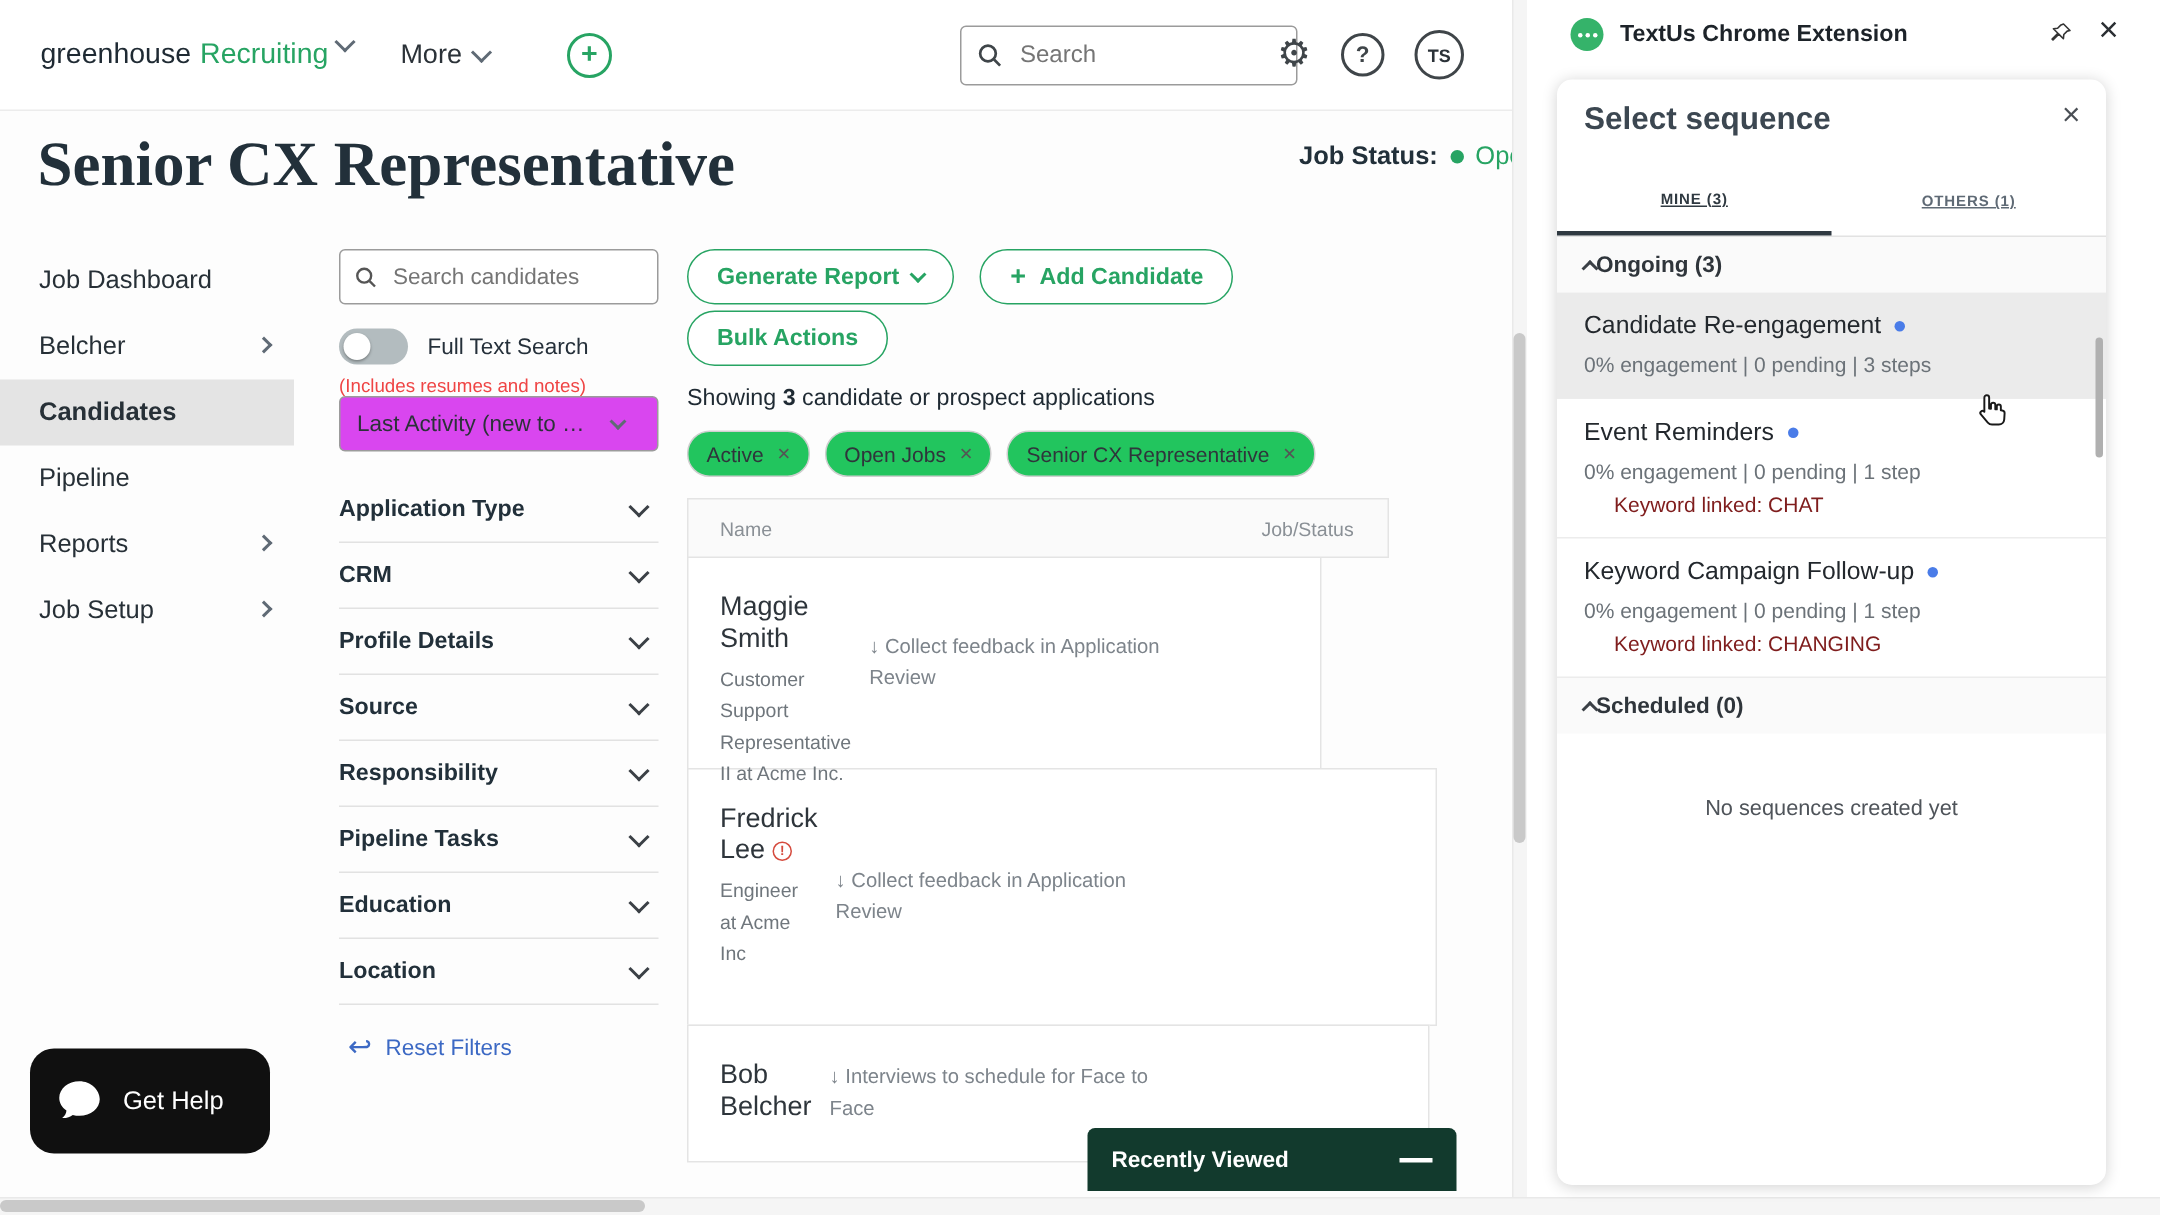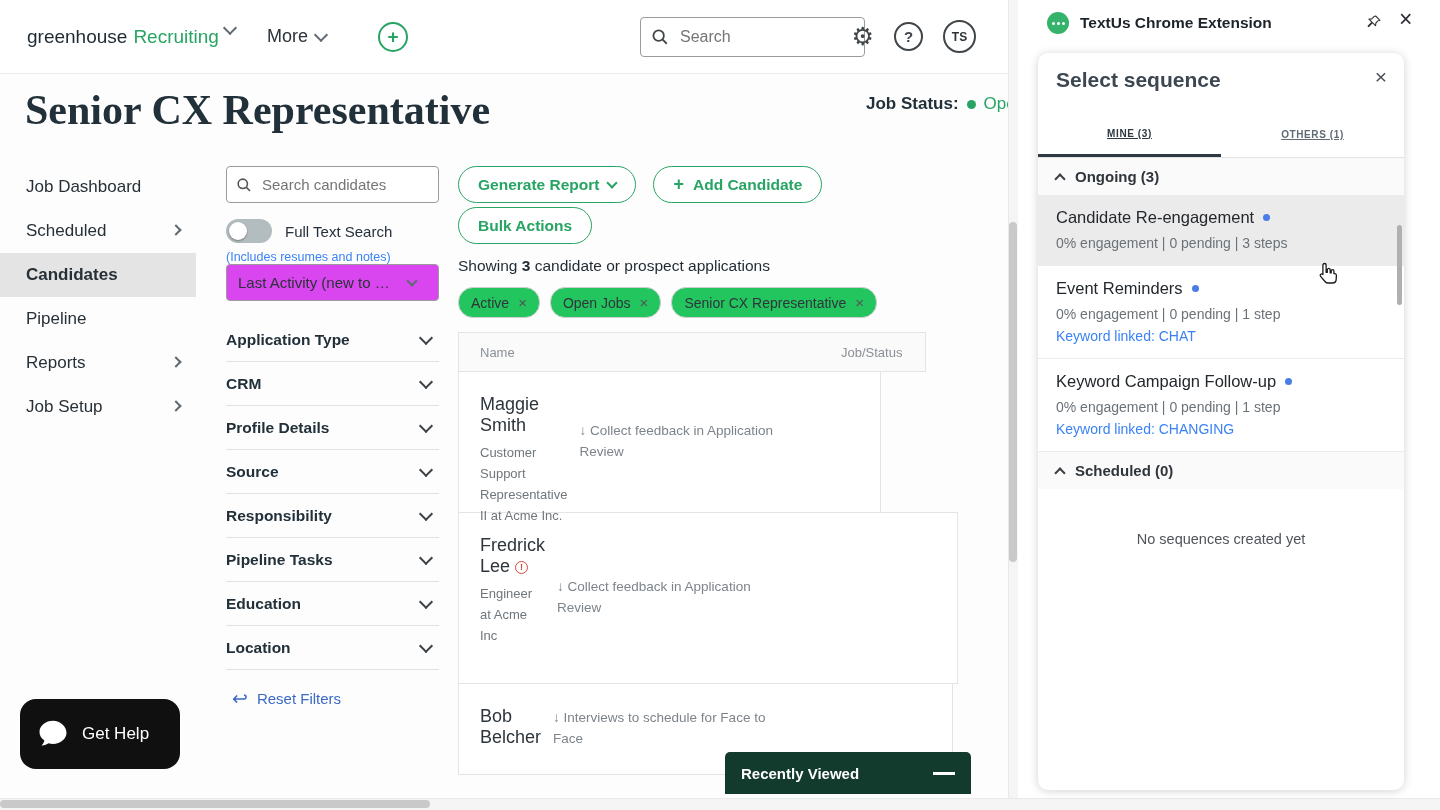--- a/index.html
+++ b/index.html
@@ -44,21 +44,21 @@
   .sn-item .chev{position:absolute;right:16px;}
 
   
   .filters{position:absolute;left:226px;top:166px;width:213px;}
   .f-search{height:37px;border:1px solid #9b9b9b;border-radius:4px;background:#fff;display:flex;align-items:center;padding:0 9px;gap:8px;box-sizing:border-box;}
   .f-search input{border:none;outline:none;font-size:15px;width:160px;color:#333;background:transparent;font-family:"Liberation Sans",sans-serif;}
   .f-toggle-row{margin-top:16px;display:flex;align-items:center;gap:13px;}
   .toggle{width:46px;height:24px;border-radius:12px;background:#b3bcbf;position:relative;cursor:pointer;flex:none;}
   .toggle::after{content:"";position:absolute;left:3px;top:3px;width:18px;height:18px;border-radius:50%;background:#fff;box-shadow:0 1px 2px rgba(0,0,0,.35);}
   .f-toggle-label{font-size:15px;font-weight:400;color:#25303a;}
-  .f-note{margin-top:7px;font-size:12.5px;color:#3b82f6;}
+  .f-note{margin-top:7px;font-size:12.5px;color:#ef4444;}
   .f-select{margin-top:0;height:37px;border:1px solid #9b9b9b;border-radius:4px;background:#d946ef;display:flex;align-items:center;padding:0 11px;box-sizing:border-box;cursor:pointer;}
   .f-select .txt{font-size:15px;color:#2b3238;white-space:nowrap;overflow:hidden;text-overflow:ellipsis;width:170px;}
   .f-sections{margin-top:17px;}
   .f-sec{height:43px;border-bottom:1px solid #e2e2e2;display:flex;align-items:center;justify-content:space-between;cursor:pointer;}
   .f-sec .lab{font-size:15.5px;font-weight:700;color:#22303a;}
   .f-sec .chev{margin-right:8px;}
   .reset-row{margin-top:19px;display:flex;align-items:center;gap:9px;color:#3c69c4;font-size:15px;cursor:pointer;padding-left:6px;}
   .reset-row .ric{font-size:19px;line-height:1;}
 
   
@@ -110,29 +110,29 @@
   .ext-close{position:absolute;left:381px;top:8px;font-size:23px;color:#2b2f33;cursor:pointer;line-height:1;}
 
   .ext-card{position:absolute;left:20px;top:53px;width:366px;height:737px;background:#fff;border-radius:10px;box-shadow:0 1px 10px rgba(0,0,0,.18);overflow:hidden;}
   .seq-head{position:relative;padding:15px 18px 0 18px;}
   .seq-title{font-size:21px;font-weight:700;color:#3c4751;}
   .seq-close{position:absolute;right:17px;top:13px;font-size:21px;color:#4a4f55;cursor:pointer;line-height:1;}
   .tabs{margin-top:20px;height:45px;display:flex;border-bottom:1px solid #e2e2e2;}
   .tab{width:50%;display:flex;align-items:center;justify-content:center;font-size:10px;letter-spacing:.6px;cursor:pointer;box-sizing:border-box;text-decoration:underline;}
   .tab.active{color:#2f3941;font-weight:700;border-bottom:3px solid #2f3941;}
   .tab.inactive{color:#5f6a75;font-weight:600;}
-  .sec-head{height:37px;background:#fafafa;display:flex;align-items:center;gap:11px;padding-left:18px;cursor:pointer;}
+  .sec-head{height:37px;background:#fafafa;display:flex;align-items:center;padding-left:18px;cursor:pointer;}
   .sec-head .lab{font-size:15px;font-weight:700;color:#2f353b;}
   .seq-item{padding:13px 18px 14px 18px;border-bottom:1px solid #ececec;cursor:pointer;}
   .seq-item.hovered{background:#ebebeb;}
   .seq-name-row{display:flex;align-items:center;gap:9px;}
   .seq-name{font-size:16.5px;color:#23282d;}
   .seq-dot{width:7px;height:7px;border-radius:50%;background:#4a7ce8;flex:none;}
   .seq-meta{margin-top:8px;font-size:14px;color:#6b7278;}
-  .seq-kw{margin-top:6px;font-size:14px;color:#3b82f6;}
+  .seq-kw{margin-top:6px;font-size:14px;color:#7f1d1d;margin-left:20px;}
   .empty-text{margin-top:42px;text-align:center;font-size:14.5px;color:#4f545a;}
   .panel-thumb{position:absolute;right:2px;top:172px;width:5px;height:80px;background:#b0b0b0;border-radius:3px;cursor:pointer;}
 
   .cursor{position:absolute;left:1318px;top:261px;z-index:50;pointer-events:none;}
 </style>
 </head>
 <body>
 
 <div class="main">
 
@@ -168,21 +168,21 @@
     <span class="lbl">Job Status:</span>
     <span class="status-dot"></span>
     <span class="val">Ope</span>
   </div>
 
   <div class="sidenav">
     <div class="sn-item">
       <span>Job Dashboard</span>
     </div>
     <div class="sn-item">
-      <span>Scheduled</span>
+      <span>Belcher</span>
       <span class="chev right small"></span>
     </div>
     <div class="sn-item active">
       <span>Candidates</span>
     </div>
     <div class="sn-item">
       <span>Pipeline</span>
     </div>
     <div class="sn-item">
       <span>Reports</span>

